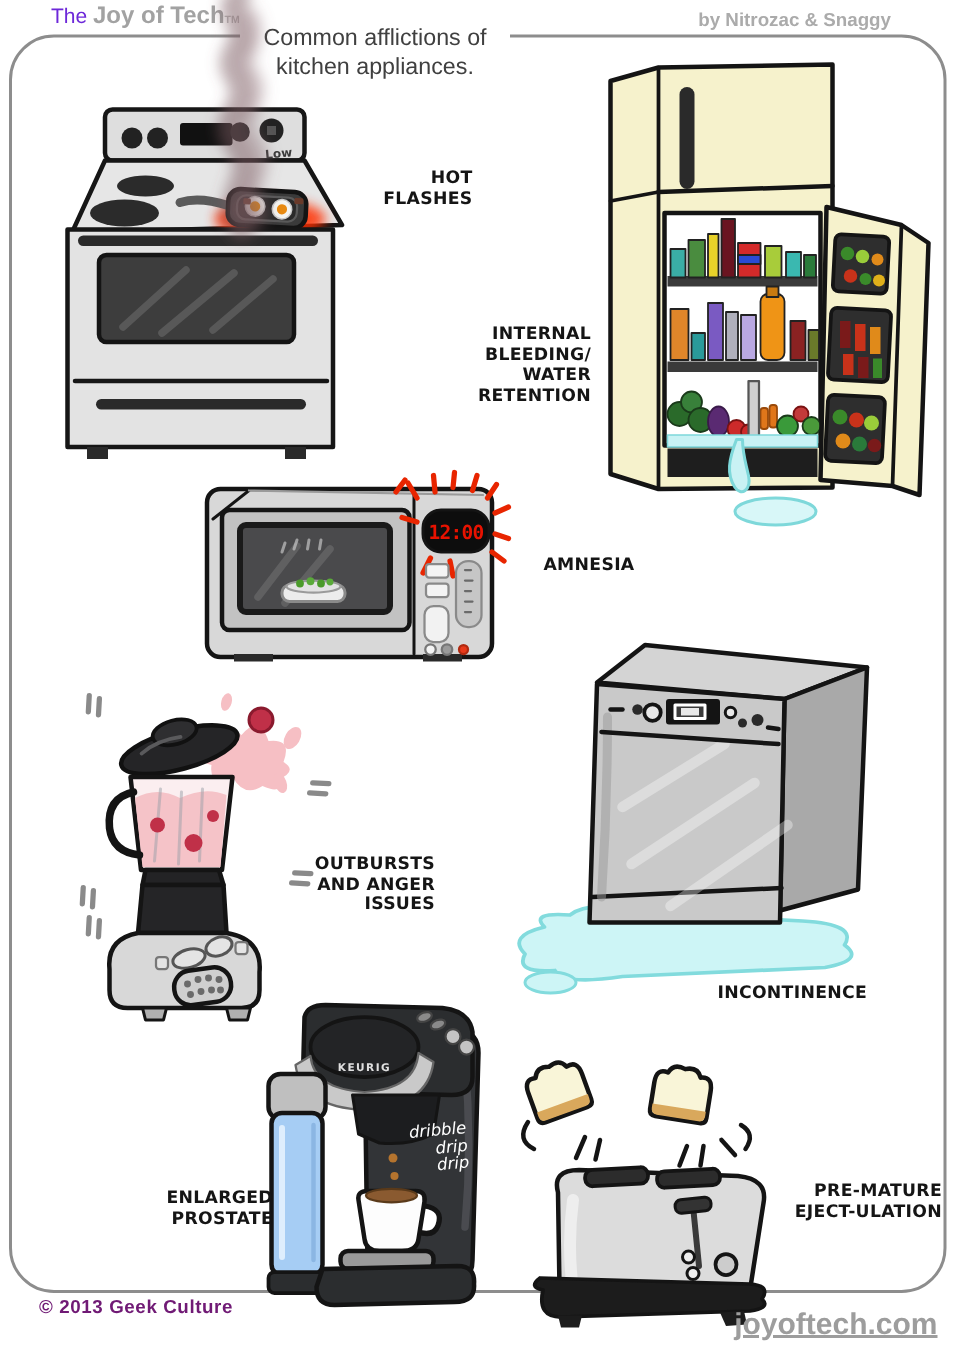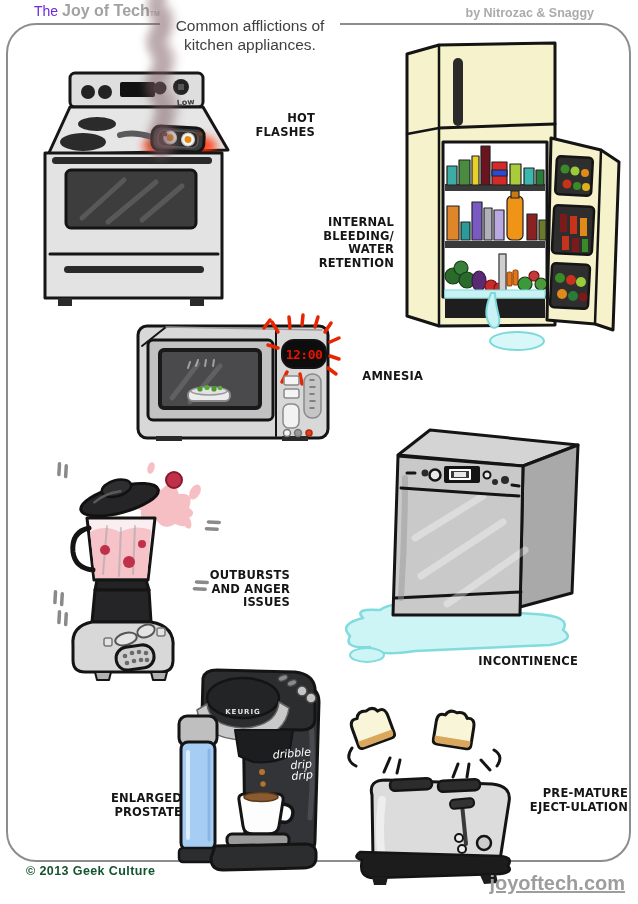--- a/index.html
+++ b/index.html
@@ -26,21 +26,21 @@
   #lbl-blender{left:188px;top:569px;width:102px;}
   #lbl-dishwasher{left:438px;top:655px;width:140px;}
   #lbl-coffee{left:70px;top:762px;width:112px;margin-top:30px;}
   #lbl-toaster{left:498px;top:787px;width:130px;}
 
   .dribble{position:absolute;left:250px;top:749px;width:62px;z-index:8;
            font-family:"DejaVu Sans",sans-serif;font-style:italic;font-size:11px;line-height:11.5px;
            color:#ffffff;text-align:right;white-space:pre-line;transform:rotate(-5deg);}
 
   .copyright{position:absolute;left:26px;top:864px;font-size:12.5px;font-weight:bold;
-             color:#14532d;letter-spacing:.4px;z-index:9;}
+             color:#701a75;letter-spacing:.4px;z-index:9;}
   .site{position:absolute;right:13px;top:872px;font-size:20px;font-weight:bold;color:#9d9d9d;z-index:9;text-decoration:underline;}
 
   #smoke{z-index:7;}
 </style>
 </head>
 <body>
 
 <div class="canvas">
 
   <div class="panel"></div>

